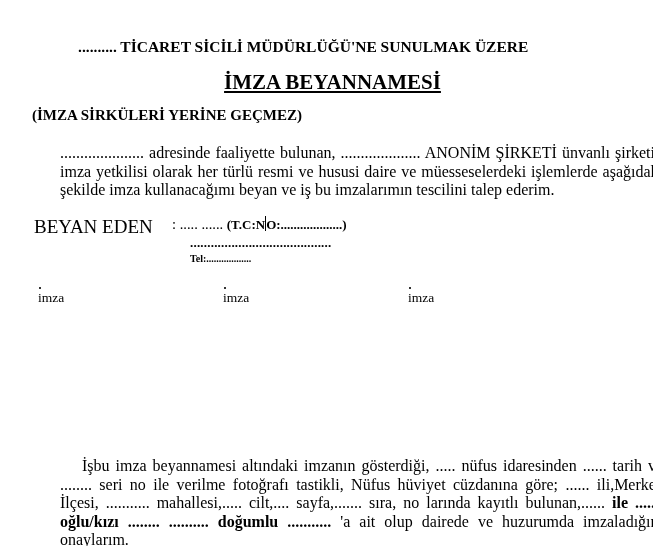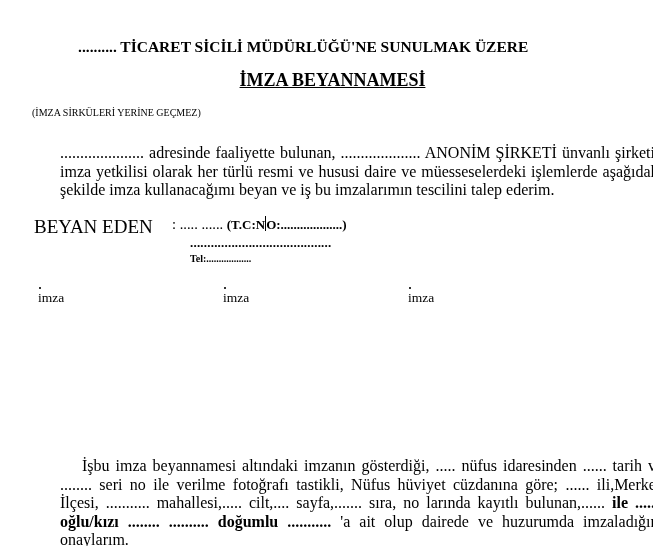--- a/index.html
+++ b/index.html
@@ -3,23 +3,23 @@
 <meta charset="utf-8">
 <style>
   html, body { margin: 0; padding: 0; background: #ffffff; }
   body {
     width: 653px; height: 546px; overflow: hidden; position: relative;
     font-family: "Liberation Serif", "DejaVu Serif", serif;
     color: #000000;
   }
   .abs { position: absolute; white-space: nowrap; }
   .header-title { left: 78px; top: 14px; font-size: 15.5px; font-weight: bold; margin-top: 24px; }
-  .doc-title { left: 0; width: 653px; top: 70px; text-align: center; font-size: 18px; font-weight: bold; text-decoration: underline; }
+  .doc-title { left: 0; width: 653px; top: 70px; text-align: center; font-size: 21px; font-weight: bold; text-decoration: underline; }
   .doc-title span { position: relative; left: 6px; }
-  .subtitle { left: 32px; top: 107px; font-size: 10px; font-weight: normal; text-align: center; }
+  .subtitle { left: 32px; top: 107px; font-size: 15px; font-weight: bold; text-align: center; }
   .para {
     position: absolute; left: 32px; width: 603px;
     font-size: 16px; line-height: 18.5px; text-align: justify;
     white-space: normal;
     margin-left: 28px;
   }
   .para1 { top: 144px; }
   .para2 { top: 457px; text-indent: 22px; }
   .line-last { text-align-last: left; }
   .b { font-weight: bold; }

